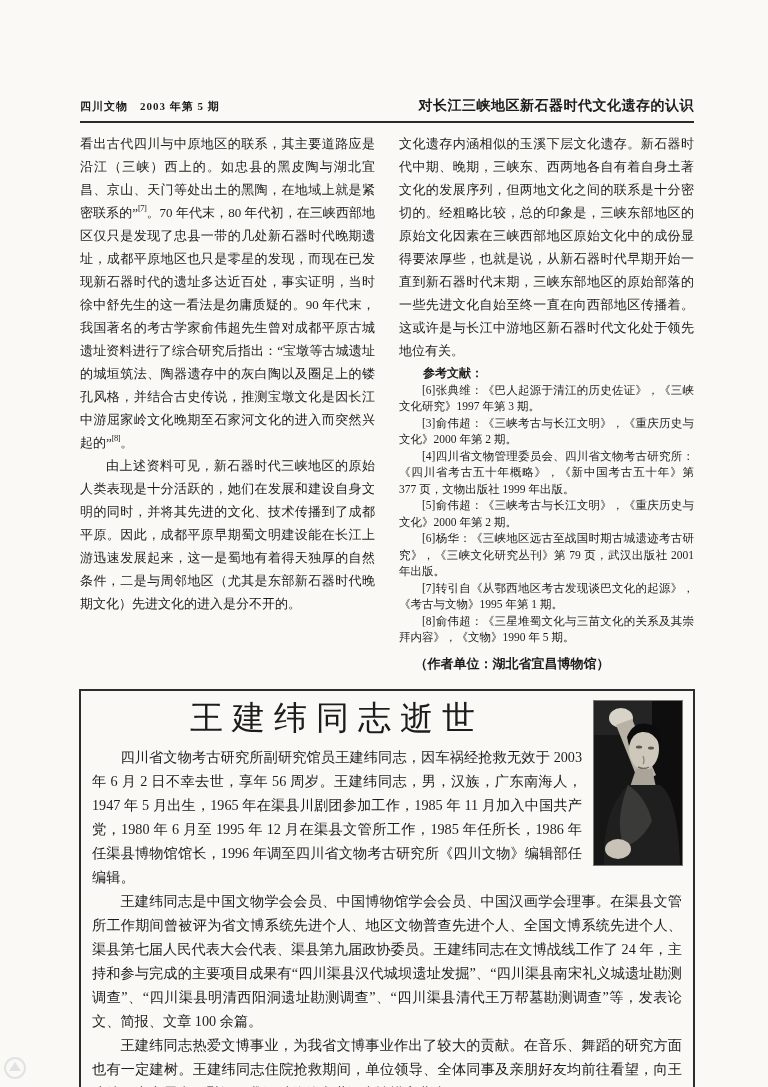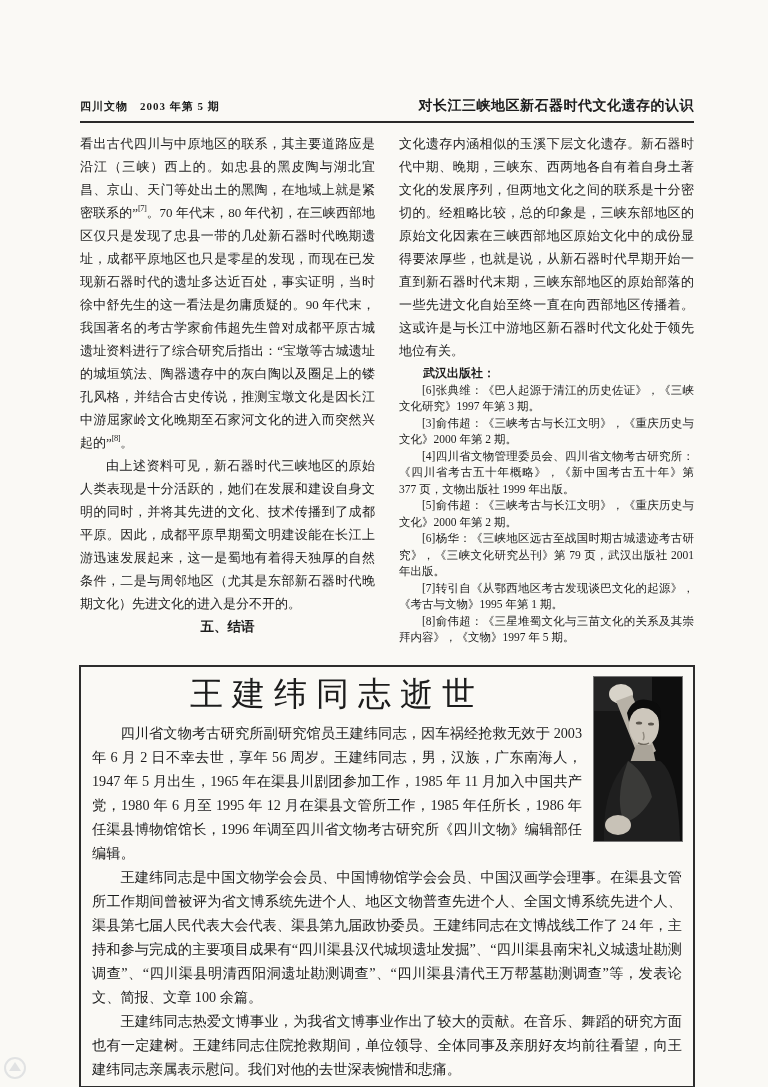--- a/index.html
+++ b/index.html
@@ -84,38 +84,38 @@
   <div class="header">
     <span class="journal">四川文物　2003 年第 5 期</span>
     <span class="article">对长江三峡地区新石器时代文化遗存的认识</span>
   </div>
 
   <div class="columns">
 
     <div class="col">
       <p class="continued"><span>看出古代四川与中原地区的联系，其主要道路应是沿江（三峡）西上的。如忠县的黑皮陶与湖北宜昌、京山、天门等处出土的黑陶，在地域上就是紧密联系的”</span><sup class="cite">[7]</sup><span>。70 年代末，80 年代初，在三峡西部地区仅只是发现了忠县一带的几处新石器时代晚期遗址，成都平原地区也只是零星的发现，而现在已发现新石器时代的遗址多达近百处，事实证明，当时徐中舒先生的这一看法是勿庸质疑的。90 年代末，我国著名的考古学家俞伟超先生曾对成都平原古城遗址资料进行了综合研究后指出：“宝墩等古城遗址的城垣筑法、陶器遗存中的灰白陶以及圈足上的镂孔风格，并结合古史传说，推测宝墩文化是因长江中游屈家岭文化晚期至石家河文化的进入而突然兴起的”</span><sup class="cite">[8]</sup><span>。</span></p>
       <p>由上述资料可见，新石器时代三峡地区的原始人类表现是十分活跃的，她们在发展和建设自身文明的同时，并将其先进的文化、技术传播到了成都平原。因此，成都平原早期蜀文明建设能在长江上游迅速发展起来，这一是蜀地有着得天独厚的自然条件，二是与周邻地区（尤其是东部新石器时代晚期文化）先进文化的进入是分不开的。</p>
-      <p class="sect-head">五、结语</p>
     </div>
 
     <div class="col">
       <p class="continued">文化遗存内涵相似的玉溪下层文化遗存。新石器时代中期、晚期，三峡东、西两地各自有着自身土著文化的发展序列，但两地文化之间的联系是十分密切的。经粗略比较，总的印象是，三峡东部地区的原始文化因素在三峡西部地区原始文化中的成份显得要浓厚些，也就是说，从新石器时代早期开始一直到新石器时代末期，三峡东部地区的原始部落的一些先进文化自始至终一直在向西部地区传播着。这或许是与长江中游地区新石器时代文化处于领先地位有关。</p>
 
       <div class="refs">
-        <p class="refs-head">武汉出版社：</p>
+        <p class="refs-head">参考文献：</p>
         <p>[6]张典维：《巴人起源于清江的历史佐证》，《三峡文化研究》1997 年第 3 期。</p>
         <p>[3]俞伟超：《三峡考古与长江文明》，《重庆历史与文化》2000 年第 2 期。</p>
         <p>[4]四川省文物管理委员会、四川省文物考古研究所：《四川省考古五十年概略》，《新中国考古五十年》第 377 页，文物出版社 1999 年出版。</p>
         <p>[5]俞伟超：《三峡考古与长江文明》，《重庆历史与文化》2000 年第 2 期。</p>
         <p>[6]杨华：《三峡地区远古至战国时期古城遗迹考古研究》，《三峡文化研究丛刊》第 79 页，武汉出版社 2001 年出版。</p>
         <p>[7]转引自《从鄂西地区考古发现谈巴文化的起源》，《考古与文物》1995 年第 1 期。</p>
-        <p>[8]俞伟超：《三星堆蜀文化与三苗文化的关系及其崇拜内容》，《文物》1997 年 5 期。</p>
+        <p>[8]俞伟超：《三星堆蜀文化与三苗文化的关系及其崇拜内容》，《文物》1990 年 5 期。</p>
       </div>
 
       <div class="credits">
+        <p>（作者单位：湖北省宜昌博物馆）</p>
       </div>
     </div>
 
   </div>
 
   <div class="obituary">
     <div class="ob-photo">
       <svg width="88" height="164" viewBox="0 0 88 164" xmlns="http://www.w3.org/2000/svg">
         <rect width="88" height="164" fill="#161616"></rect>
         <rect width="88" height="34" fill="#242424"></rect>

